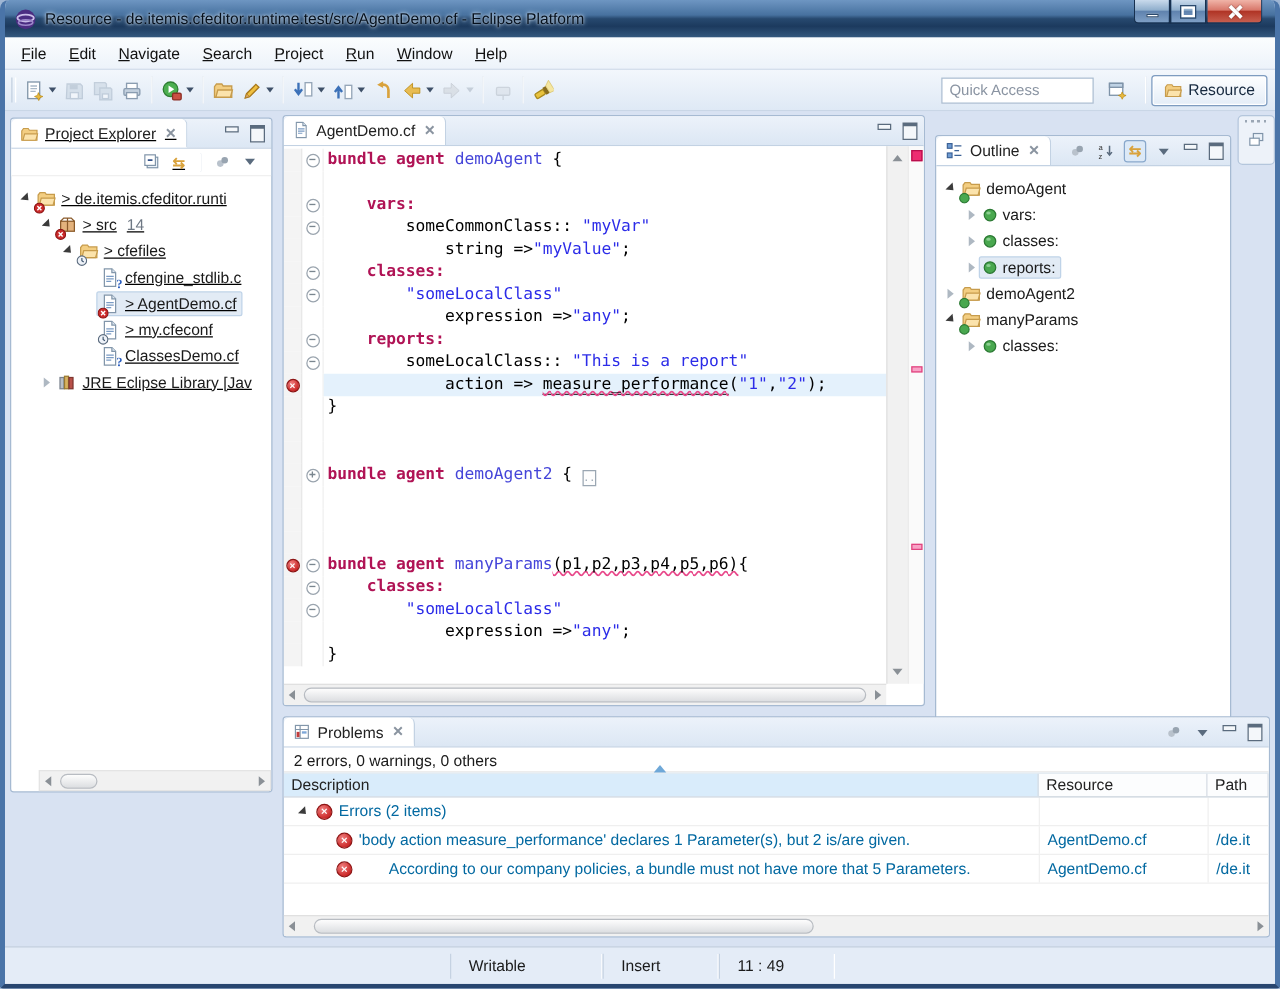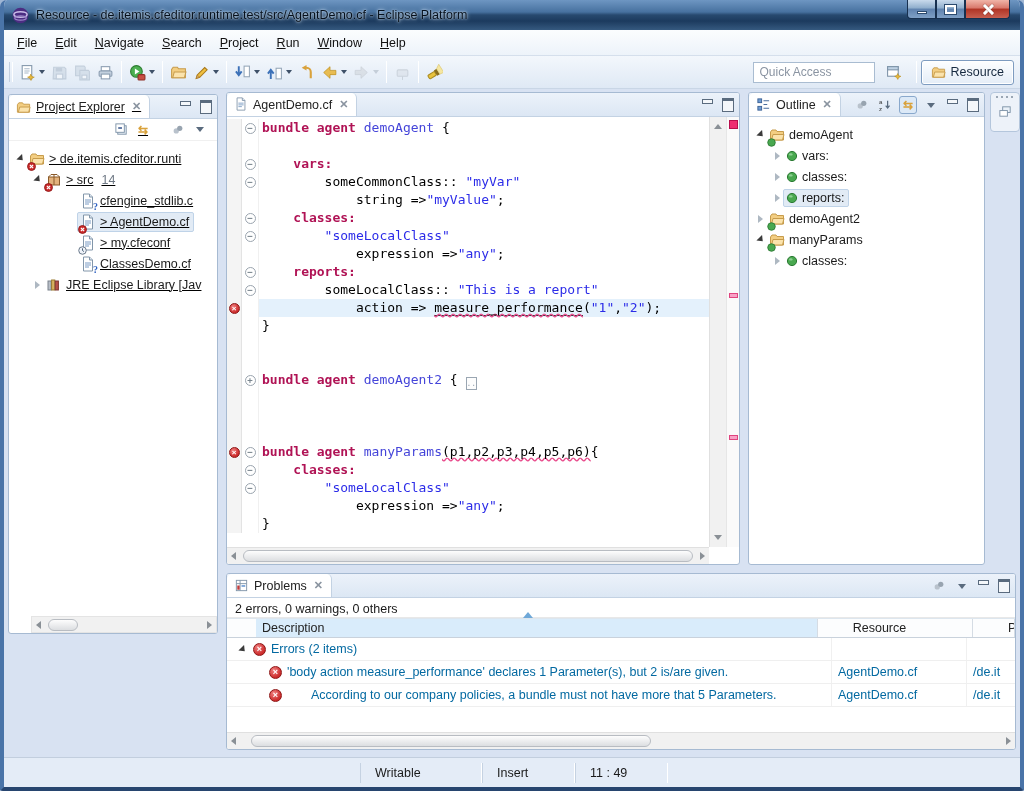--- a/index.html
+++ b/index.html
@@ -108,21 +108,21 @@
   .ov-mark { position:absolute; left:2px; width:9px; height:5px; background:#F8A2C6; border:1px solid #E0447F; }
   .hsb { position:absolute; left:0; right:30px; bottom:0; height:17px; background:#F1F1F1; border-top:1px solid #E0E0E0; }
   .hsb .la { position:absolute; left:4px; top:4px; width:0;height:0;border-top:4px solid transparent;border-bottom:4px solid transparent;border-right:5px solid #8A9096; }
   .hsb .ra { position:absolute; right:4px; top:4px; width:0;height:0;border-top:4px solid transparent;border-bottom:4px solid transparent;border-left:5px solid #8A9096; }
   .hsb .thumb { position:absolute; top:2px; height:12px; background:linear-gradient(#FDFDFD,#DCDEE1); border:1px solid #B8BCC2; border-radius:6px; }
   .grip { width:18px; height:8px; margin:3px auto 0; background:repeating-linear-gradient(90deg,#9AA6B4 0 2px,transparent 2px 5px); height:2px; }
 
   
   .summary { height:20px; font-size:12.5px; color:#1A1A1A; padding:4px 0 0 8px; background:#fff; border-bottom:1px solid #E8E8E8; }
   .ptable-head { position:relative; display:flex; height:20px; border-bottom:1px solid #C9D2DC; font-size:12.5px; background:#FCFDFE; border-top:1px solid #DDE6EE;}
-  .ph { padding:2px 6px; border-right:1px solid #D5DCE4; color:#222; overflow:hidden; white-space:nowrap;margin-left:29px; }
+  .ph { padding:2px 6px; border-right:1px solid #D5DCE4; color:#222; overflow:hidden; white-space:nowrap; }
   .ph.desc { width:604px; background:#D9ECFB; }
   .ph.res { width:135px; }
   .ph.path { flex:1; }
   .sort-arrow { position:absolute; top:-7px; left:296px; width:0; height:0; border-left:5px solid transparent; border-right:5px solid transparent; border-bottom:6px solid #6FA8D8; }
   .prow { display:flex; height:23px; align-items:center; font-size:12.5px; border-bottom:1px solid #EFEFEF; color:#0369a1; }
   .pcell { padding:0 6px; overflow:hidden; white-space:nowrap; height:100%; display:flex; align-items:center; gap:5px; }
   .pcell.desc { width:604px; }
   .pcell.res { width:135px; border-left:1px solid #F0F0F0; }
   .pcell.path { flex:1; border-left:1px solid #F0F0F0; }
   .err-ico { width:13px; height:13px; flex:none; border-radius:50%;
@@ -374,20 +374,33 @@
                   <rect x="2.5" y="5" width="11" height="8" fill="#E3B27C" stroke="#8A5A2A"></rect>
                   <path d="M2.5 5L5 2.5h6L13.5 5M8 2.5V13" stroke="#8A5A2A" fill="none"></path>
                 </svg><span class="badge"><svg viewBox="0 0 10 10">
                     <circle cx="5" cy="5" r="4.4" fill="#CC2B2B" stroke="#8E1616"></circle>
                     <path d="M3.2 3.2l3.6 3.6M6.8 3.2L3.2 6.8" stroke="#fff" stroke-width="1.3"></path>
                   </svg></span></span>
               <span class="tlabel">&gt; src</span>
               <span class="tdeco">14</span>
             </span>
           </div>
+          <div class="trow" style="padding-left: 40px;">
+            <span class="arr exp"></span>
+            <span class="rowbox">
+              <span class="ticon"><svg viewBox="0 0 16 16">
+                  <path d="M1.5 13v-8l1.5-2h4l1 1.5h6.5V13z" fill="#F3CE82" stroke="#C79C4C"></path>
+                  <path d="M2.5 13l1.5-5.5h11L13.5 13z" fill="#FBE3AC" stroke="#C79C4C"></path>
+                </svg><span class="badge"><svg viewBox="0 0 10 10">
+                    <circle cx="5" cy="5" r="4.2" fill="#EEF2F8" stroke="#5A6B7E"></circle>
+                    <path d="M5 2.6V5l1.6 1.2" stroke="#39506A" fill="none"></path>
+                  </svg></span></span>
+              <span class="tlabel">&gt; cfefiles</span>
+            </span>
+          </div>
           <div class="trow" style="padding-left: 57px;">
             <span class="arr "></span>
             <span class="rowbox">
               <span class="ticon"><svg viewBox="0 0 16 16">
                   <path d="M3.5 1h6l3 3v11h-9z" fill="#FFF" stroke="#8296AA"></path>
                   <path d="M9.5 1v3h3" fill="#DCE6F0" stroke="#8296AA"></path>
                   <path d="M5 7h6M5 9h6M5 11h4" stroke="#7A9BC4"></path>
                 </svg><span class="qmark">?</span></span>
               <span class="tlabel">cfengine_stdlib.c</span>
             </span>
@@ -626,21 +639,21 @@
           <span class="ov-mark" style="top:74%"></span>
         </div>
         <div class="hsb">
           <span class="la"></span>
           <span class="ra"></span>
           <span class="thumb" style="left:16px;right:16px;"></span>
         </div>
       </div>
     </div>
 
-    <div class="panel" style="left:744px;top:3px;width:237px;height:473px;">
+    <div class="panel" style="left:744px;top:19px;width:237px;height:473px;">
       <div class="tabrow">
         <div class="vtab">
           <span class="ticon" style="width:15px;height:15px">
             <svg viewBox="0 0 16 16">
                 <rect x="2" y="2" width="4" height="4" fill="#6E9BD2" stroke="#3C6296"></rect>
                 <rect x="2" y="10" width="4" height="4" fill="#6E9BD2" stroke="#3C6296"></rect>
                 <path d="M8 4h6M8 12h6M8 8h4" stroke="#3C6296"></path>
               </svg>
           </span>
           <span>Outline</span>

